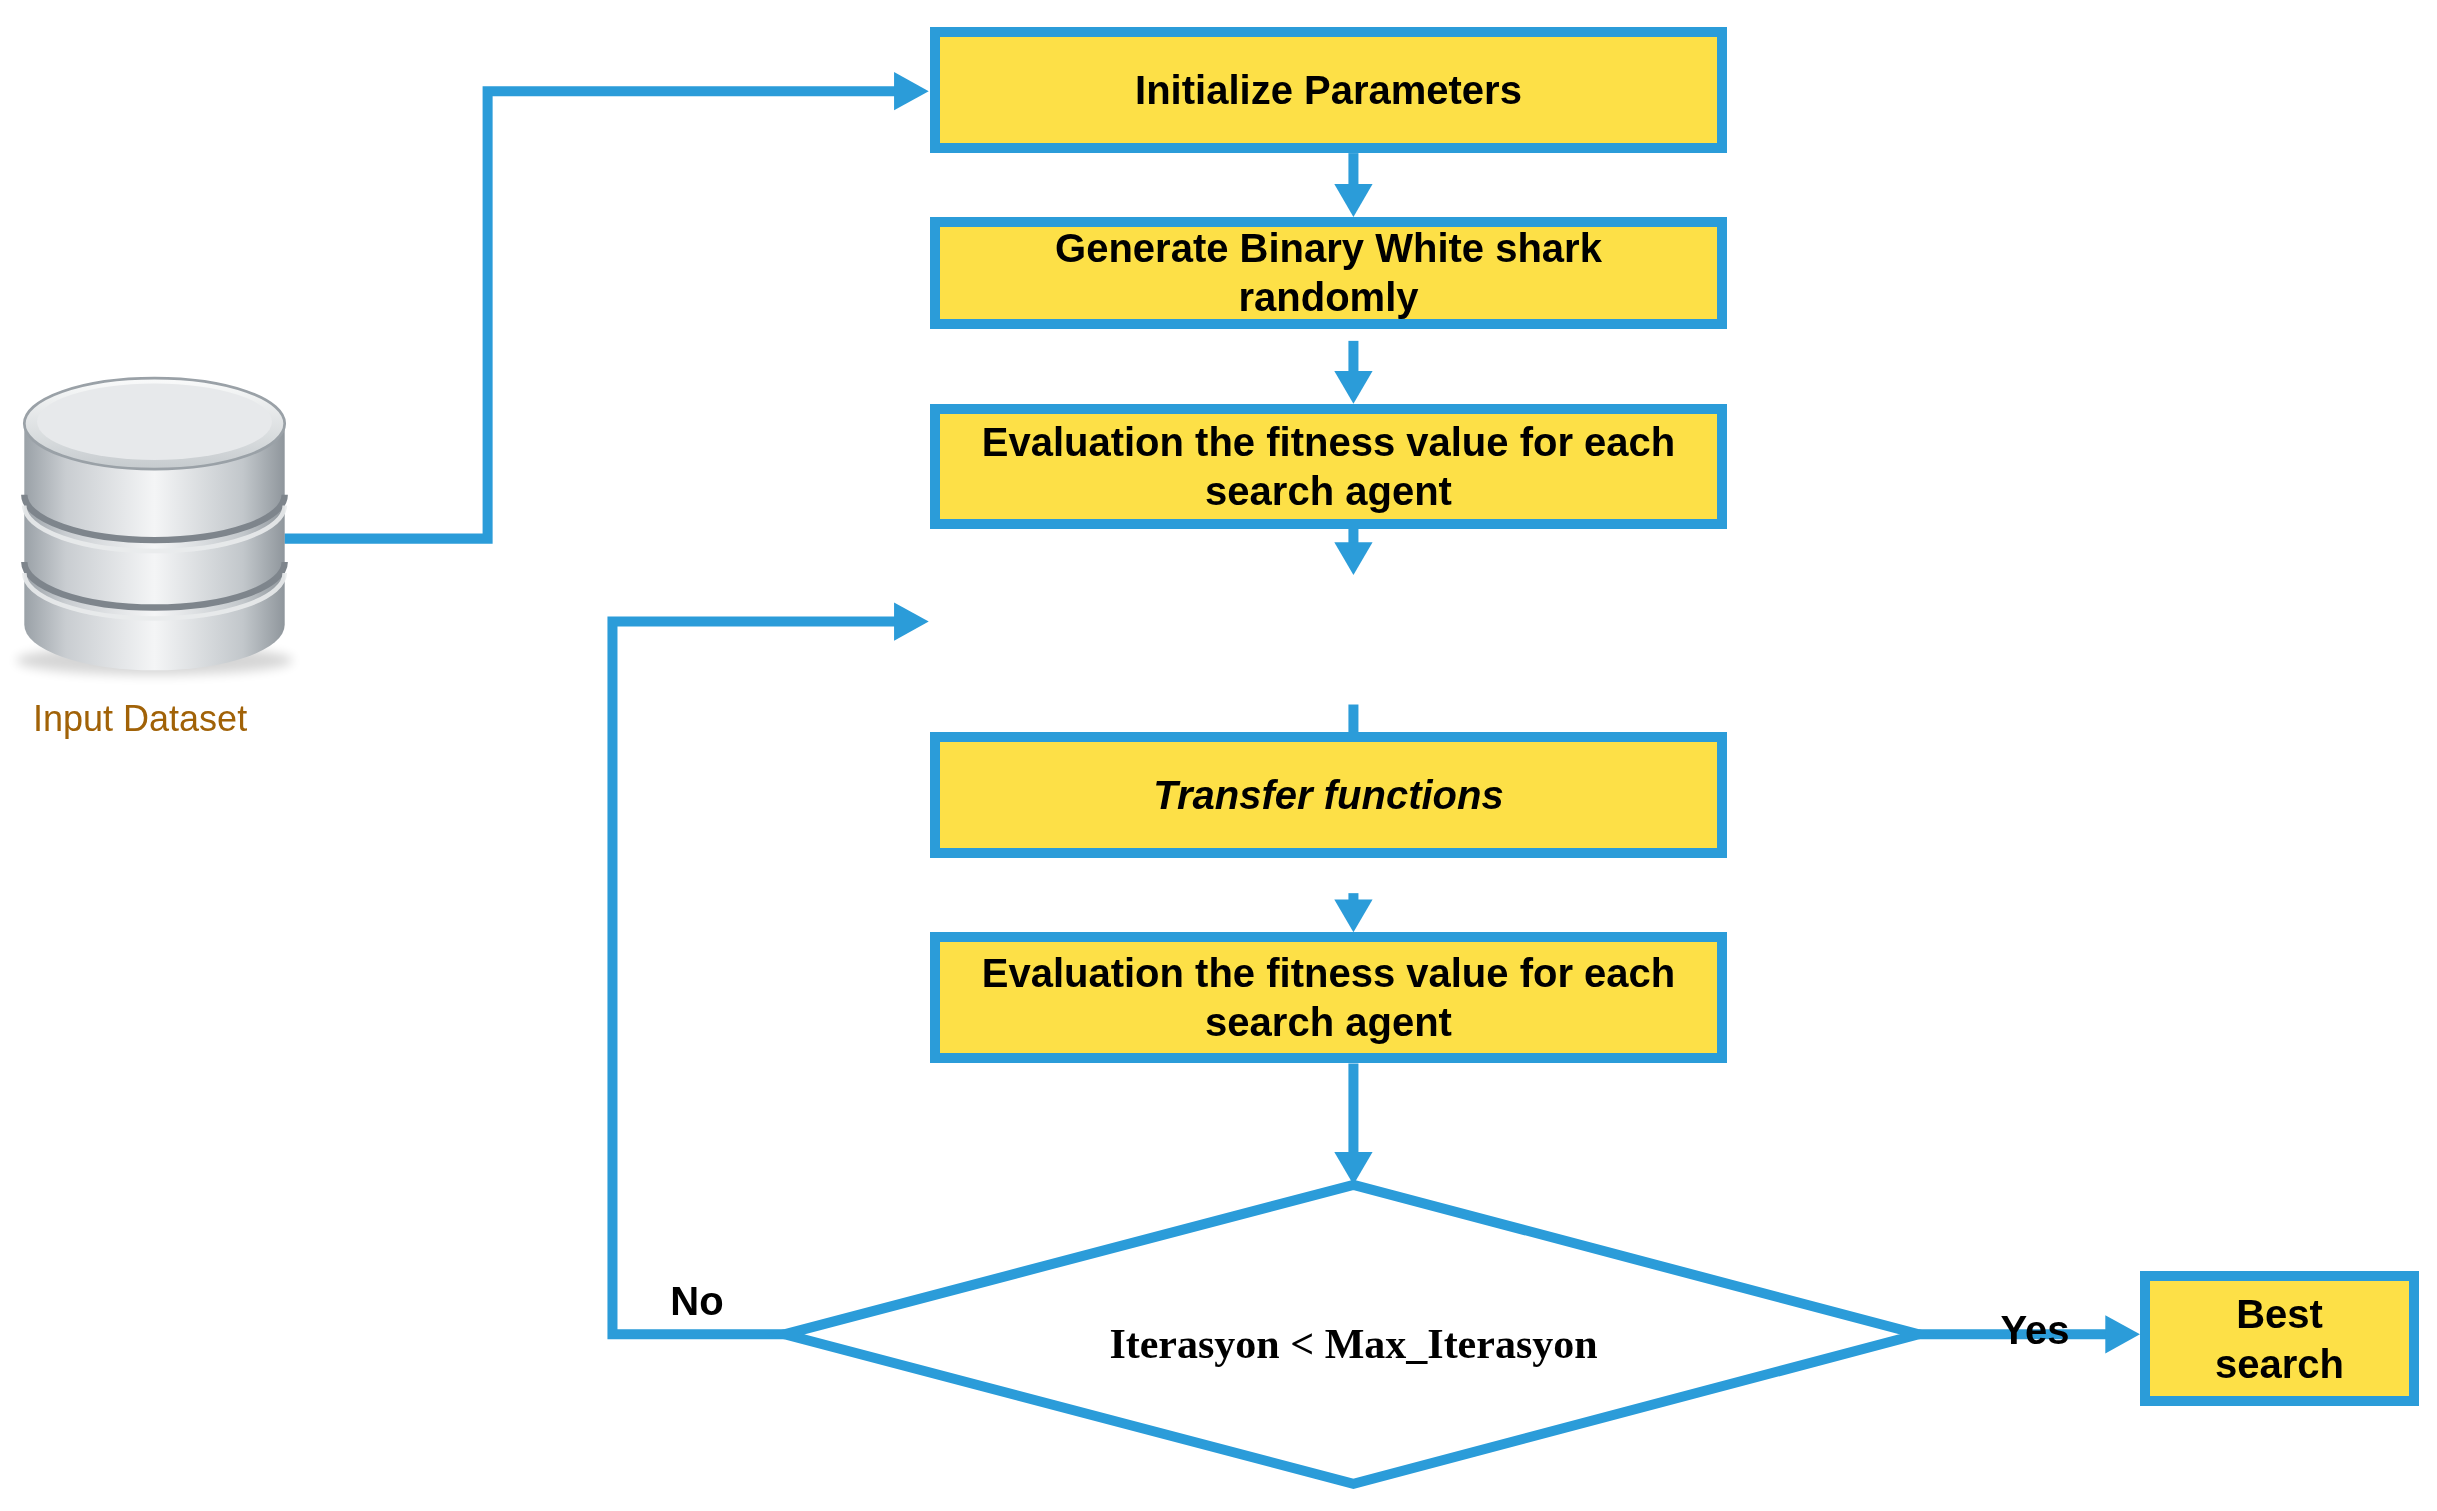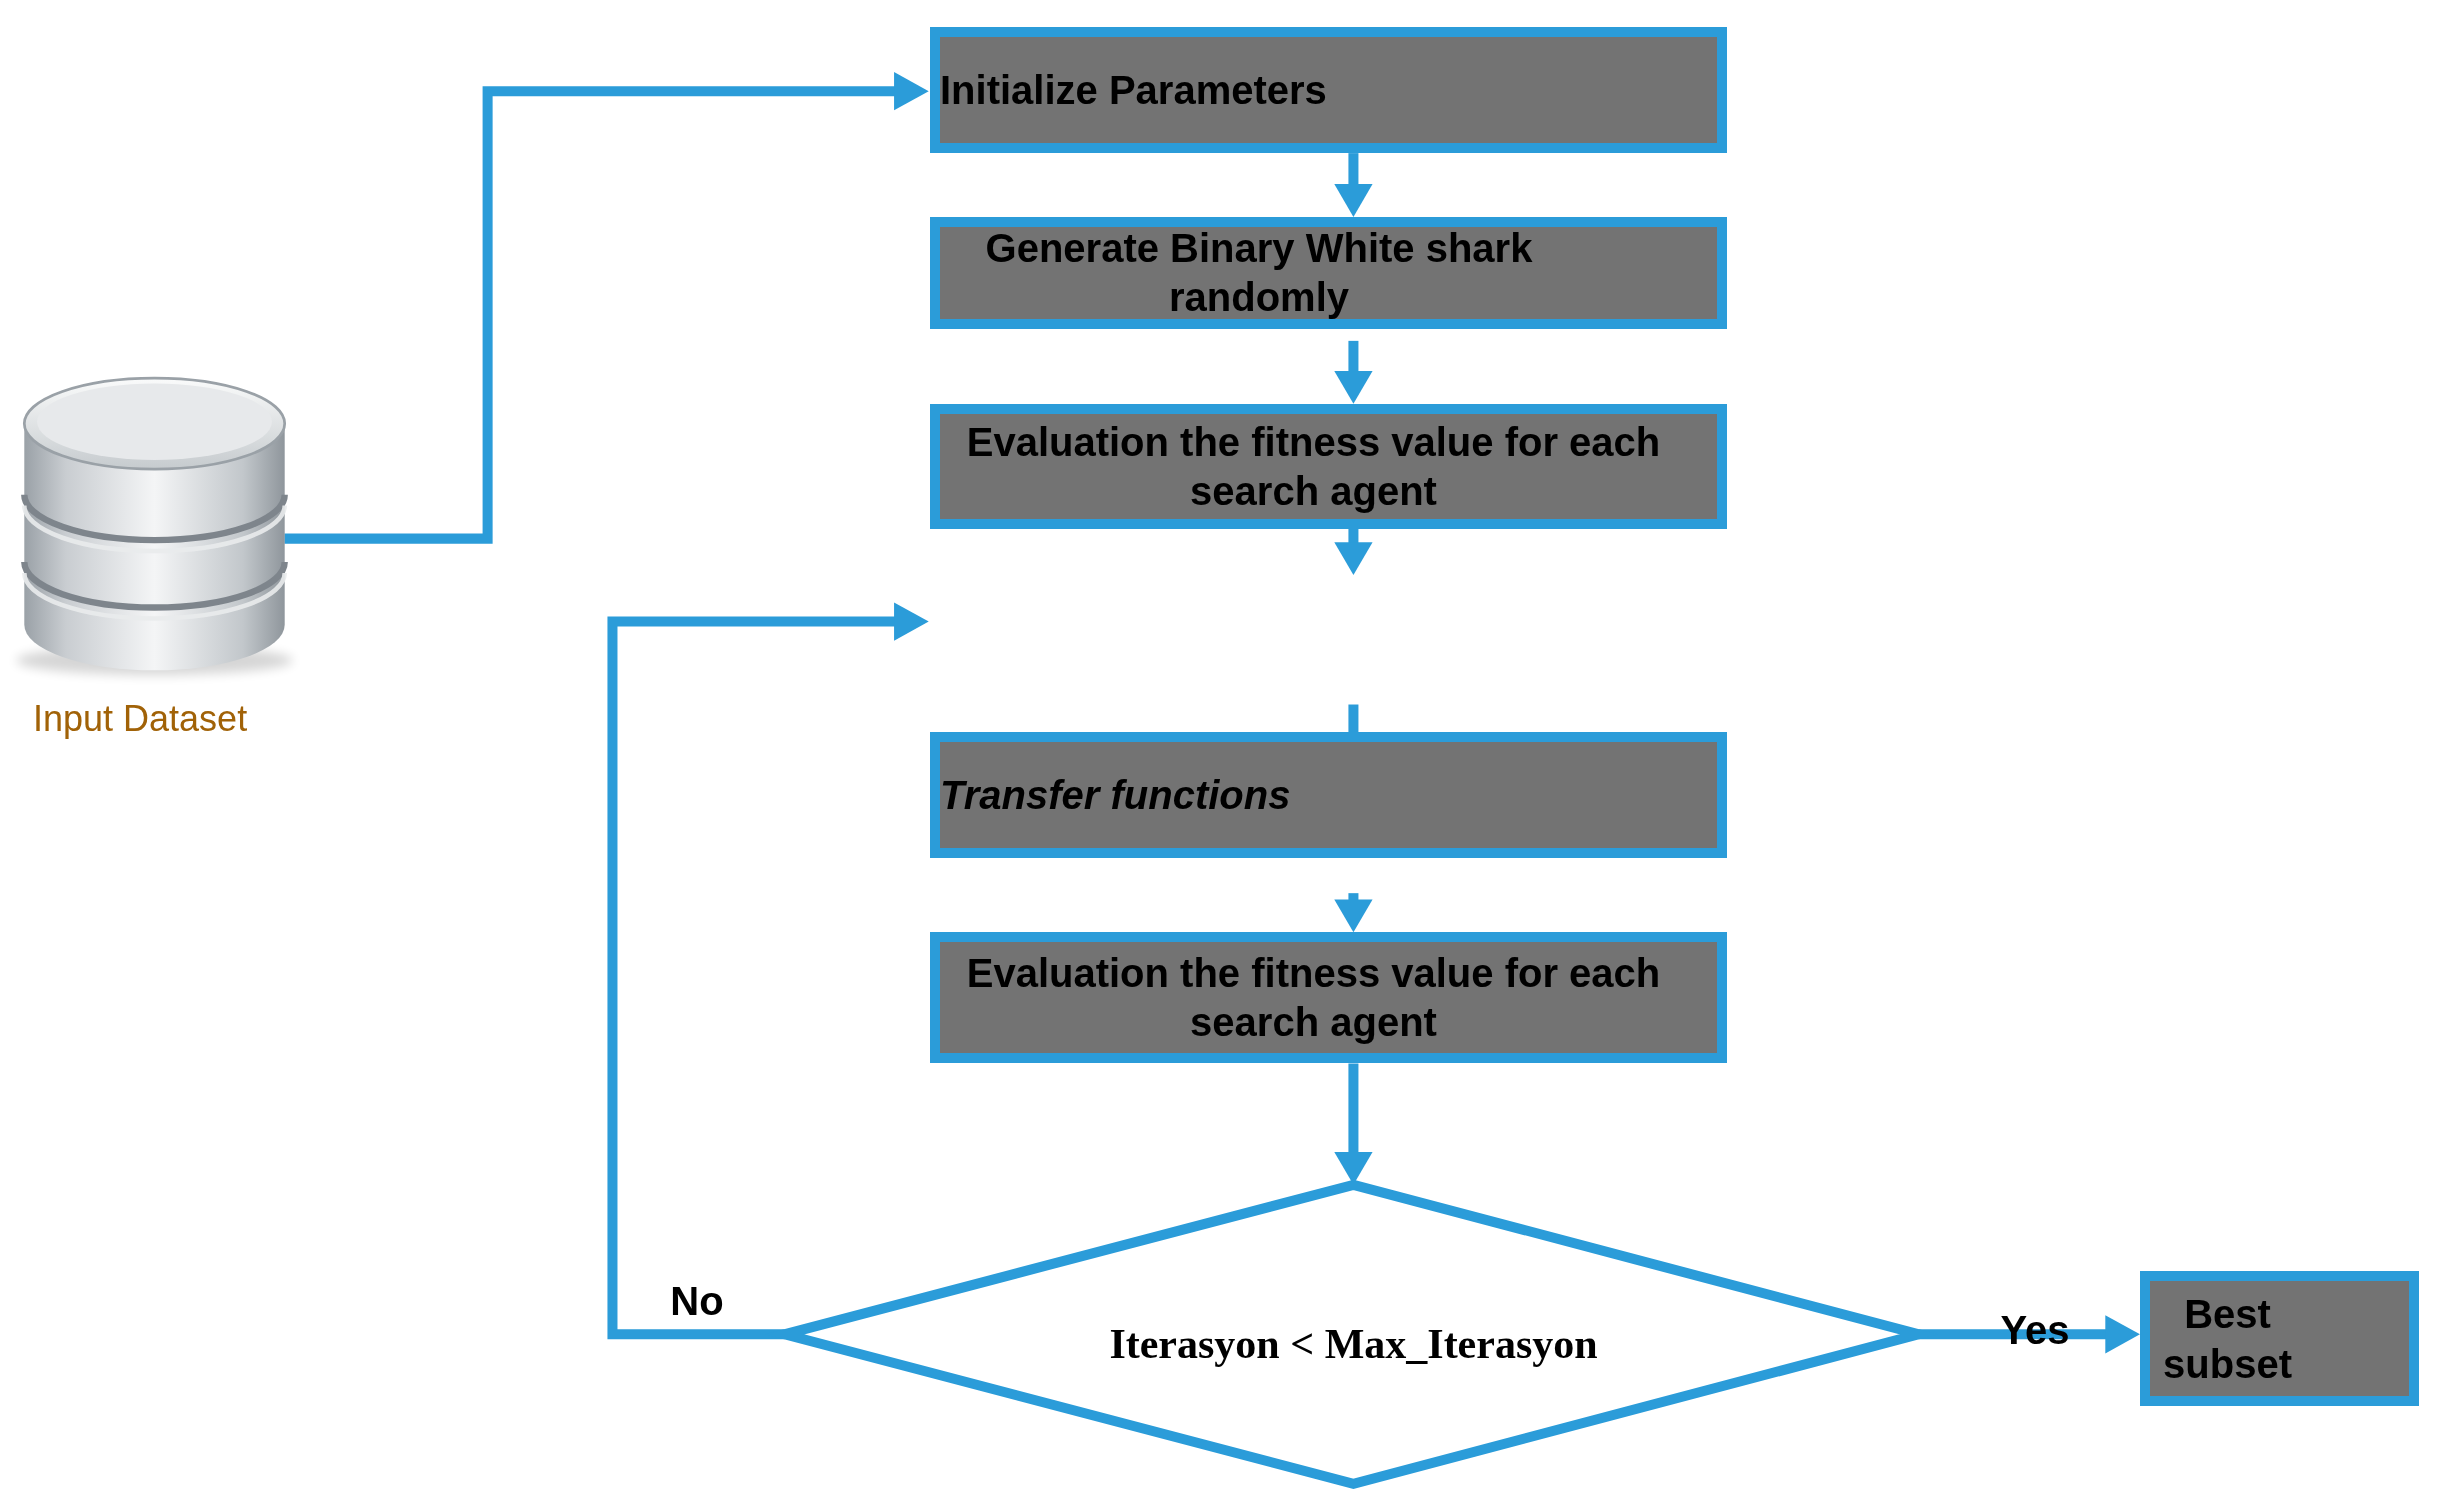--- a/index.html
+++ b/index.html
@@ -5,22 +5,22 @@
   :root { --accent: #2B9CD9; --ink: #000000; }
   html,body { margin:0; padding:0; background:#ffffff; }
   .canvas{
     position:relative; width:2438px; height:1512px; background:#ffffff;
     font-family:"Liberation Sans", sans-serif; overflow:hidden;
   }
   svg.wires{ position:absolute; left:0; top:0; width:2438px; height:1512px; }
 
   .pbox{
     position:absolute; box-sizing:border-box;
-    border:10px solid var(--accent); background:#737373;
-    display:flex; align-items:center; 
+    border:10px solid var(--accent); background:#fde047;
+    display:flex; align-items:center; justify-content:center;
     text-align:center; font-weight:bold; font-size:40px; line-height:1.22;
     color:var(--ink);
   }
   .pbox .txt{ display:inline-block; }
 
   .b1{ left:930px; top:27px;   width:797px; height:126px; }
   .b2{ left:930px; top:217px;  width:797px; height:112px; }
   .b3{ left:930px; top:404px;  width:797px; height:125px; }
   .b4{ left:930px; top:575px;  width:797px; height:129px; }
   .b5{ left:930px; top:732px;  width:797px; height:126px;font-style:italic; }
@@ -126,17 +126,17 @@
   <div class="pbox b6">
     <span class="txt">Evaluation the fitness value for each search agent</span>
   </div>
 
   <div class="decision-label">Iterasyon &lt; Max_Iterasyon</div>
 
   <div class="edge-label no-label">No</div>
   <div class="edge-label yes-label">Yes</div>
 
   <div class="pbox best">
-    <span class="txt">Best subset</span>
+    <span class="txt">Best search</span>
   </div>
 
 </div>
 
 
 </body></html>

